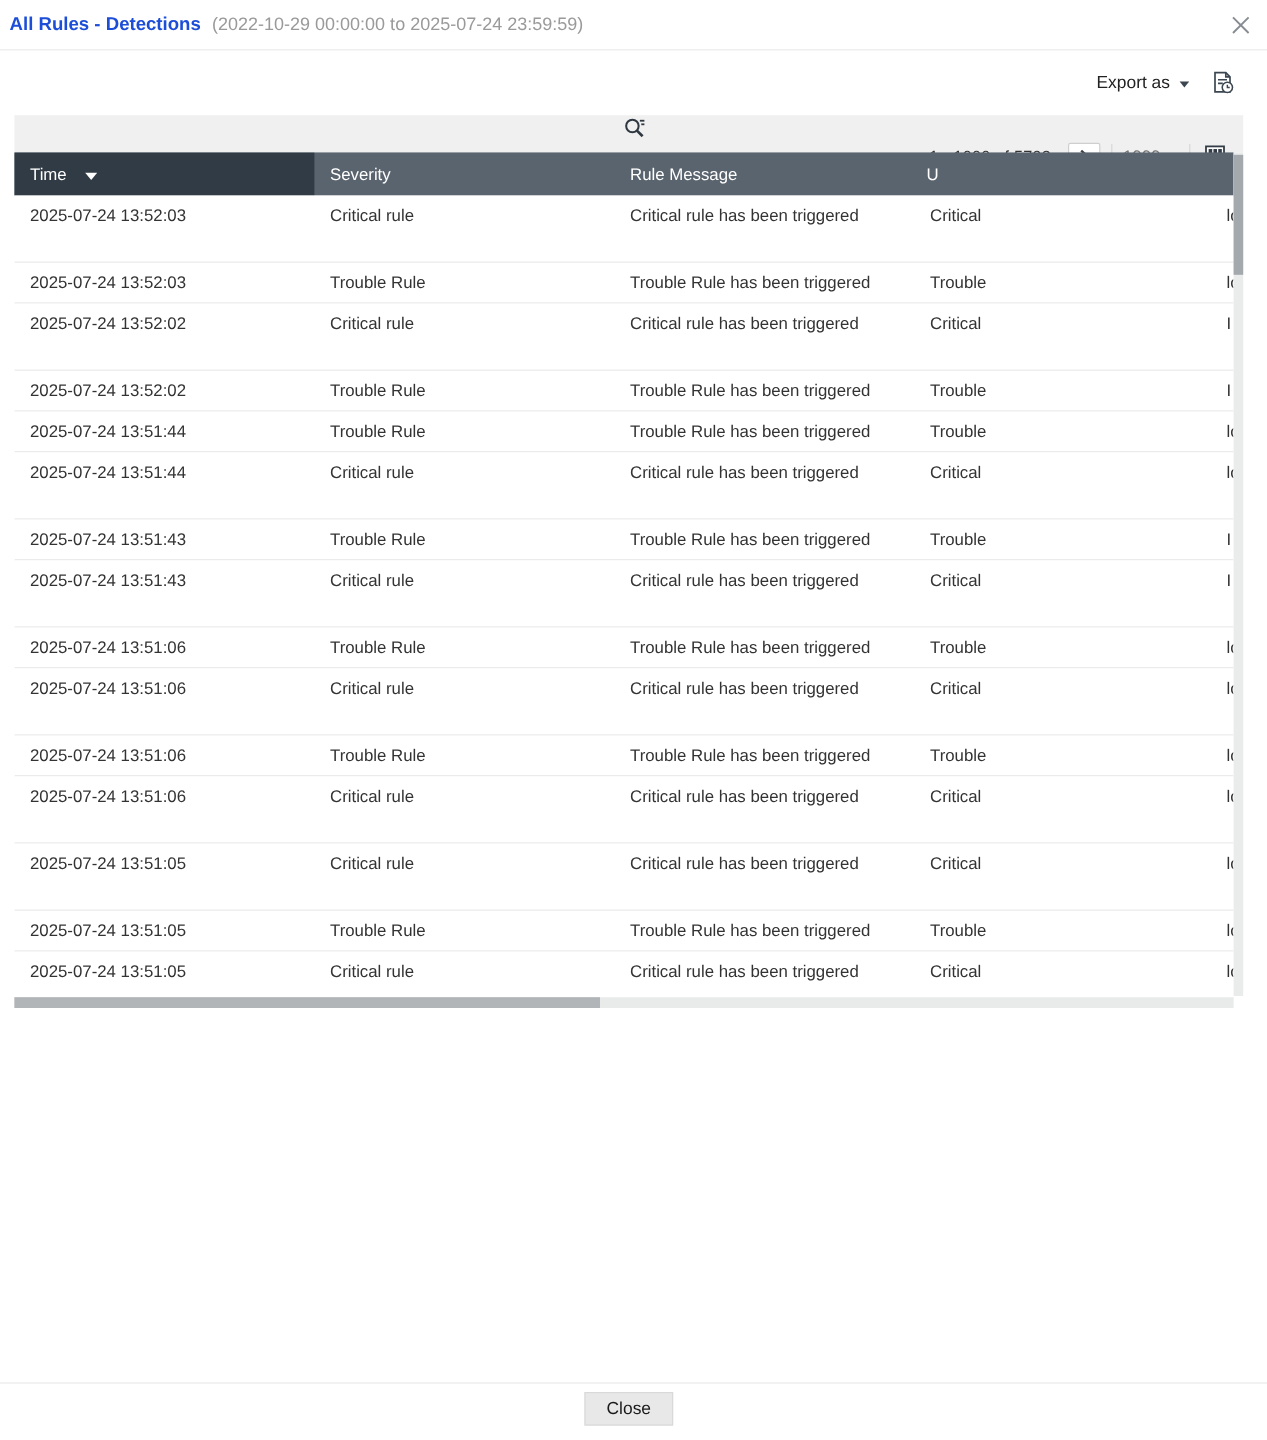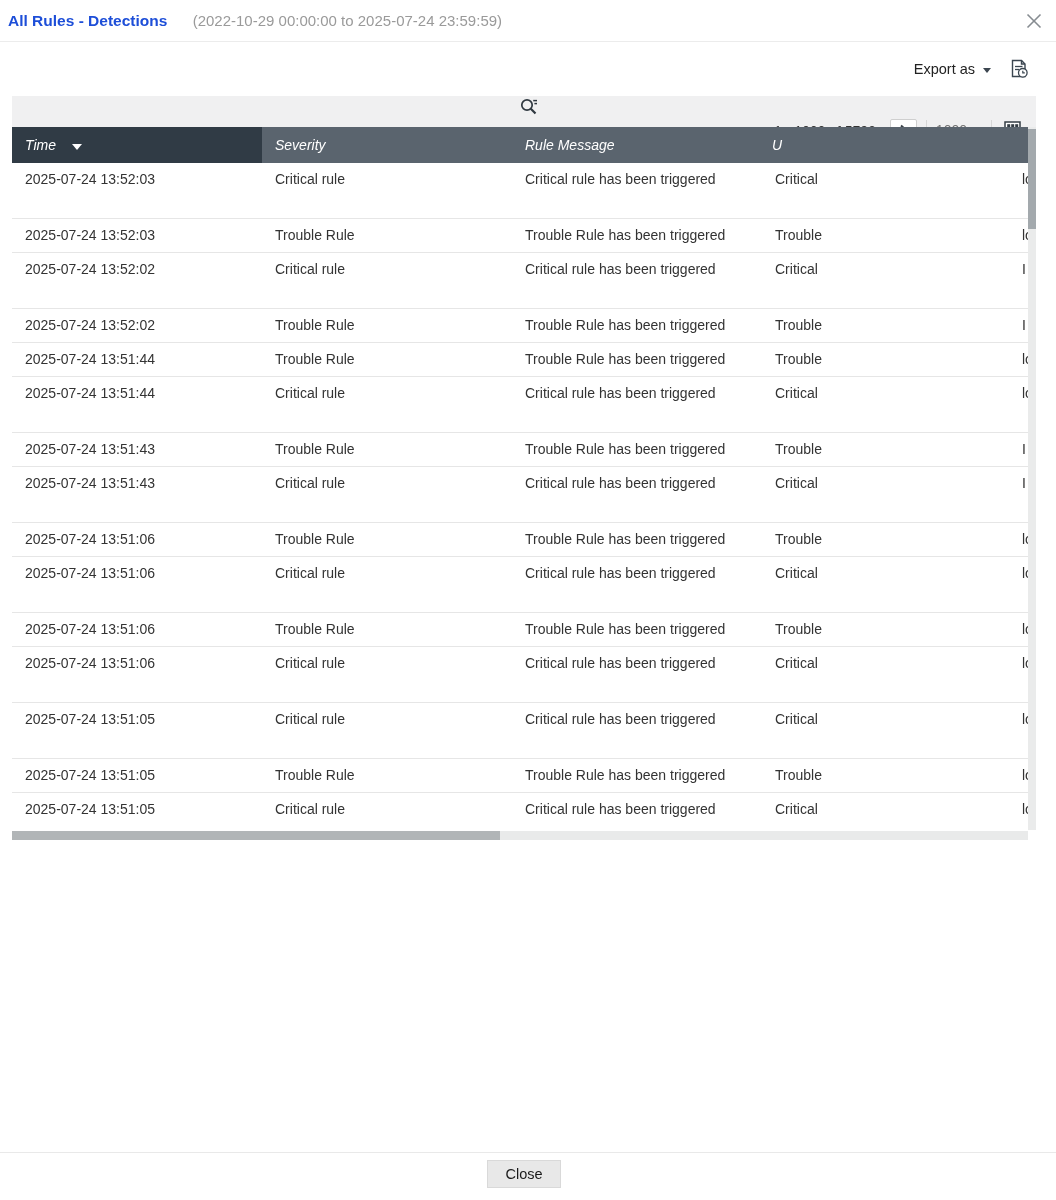--- a/index.html
+++ b/index.html
@@ -6,21 +6,21 @@
   html,body { width:1056px; height:1200px; background:#ffffff;
               font-family:"Liberation Sans","DejaVu Sans",sans-serif; color:#333; }
   .modal { position:relative; width:1056px; height:1200px; background:#fff; overflow:hidden; }
 
   
   .titlebar { position:absolute; top:0; left:0; right:0; height:42px;
               border-bottom:1px solid #ececec; }
   .titlebar .title-line { position:absolute; left:8px; top:0; height:42px; line-height:42px;
               font-size:15.5px; white-space:nowrap; }
   .title-main { font-weight:bold; color:#1d4ed8; }
-  .title-range { color:#9a9a9a; font-weight:normal; margin-left:21px; font-size:15px; }
+  .title-range { color:#9a9a9a; font-weight:normal; margin-left:5px; font-size:15px; }
   .close-btn { position:absolute; right:13px; top:12px; width:18px; height:18px; cursor:pointer; }
   .close-btn svg { display:block; }
 
   
   .export-row { position:absolute; top:55px; right:26px; height:28px;
                 display:flex; align-items:center; gap:9px; }
   .export-trigger { display:flex; align-items:center; gap:8px; cursor:pointer;
                     font-size:14.5px; color:#222;justify-content:center; }
   .caret-down { width:0; height:0; border-left:4.5px solid transparent;
                 border-right:4.5px solid transparent; border-top:5.5px solid #3c4650;
@@ -35,21 +35,21 @@
   .toolbar-right { margin-left:auto; display:flex; align-items:center; height:100%; padding-right:4px; }
   .page-range { font-size:13.5px; color:#333; margin-right:14px; letter-spacing:.2px; }
   .next-page { width:27px; height:23px; background:#fff; border:1px solid #cfcfcf; border-radius:2px;
                display:flex; align-items:center; justify-content:center; cursor:pointer; }
   .tb-divider { width:1px; height:20px; background:#d7d7d7; margin:0 9px; }
   .pagesize { display:flex; align-items:center; gap:7px; cursor:pointer; font-size:14px; color:#737373; }
   .cols-btn { width:24px; height:24px; margin:0 6px 0 1px; cursor:pointer; }
 
   
   .grid-header { position:absolute; left:0; top:31px; width:1016px; height:36px;
-                 display:flex; background:#5a646e; color:#fff; overflow:hidden;font-style:italic; }
+                 display:flex; background:#5a646e; color:#fff; overflow:hidden; }
   .hcell { height:36px; line-height:36px; font-size:14px; padding-left:13px;
            width:250px; flex:0 0 250px; white-space:nowrap; cursor:pointer; }
   .hcell.sorted { background:#303b45; }
   .hcell.last { flex:1 1 auto; width:auto; padding-left:10px; overflow:hidden; }
   .sort-caret { width:0; height:0; border-left:5px solid transparent; border-right:5px solid transparent;
                 border-top:6px solid #fff; display:inline-block; margin-left:12px; }
 
   
   .grid-body { position:absolute; left:0; top:67px; width:1016px; height:667px;
                overflow:hidden; background:#fff; }

